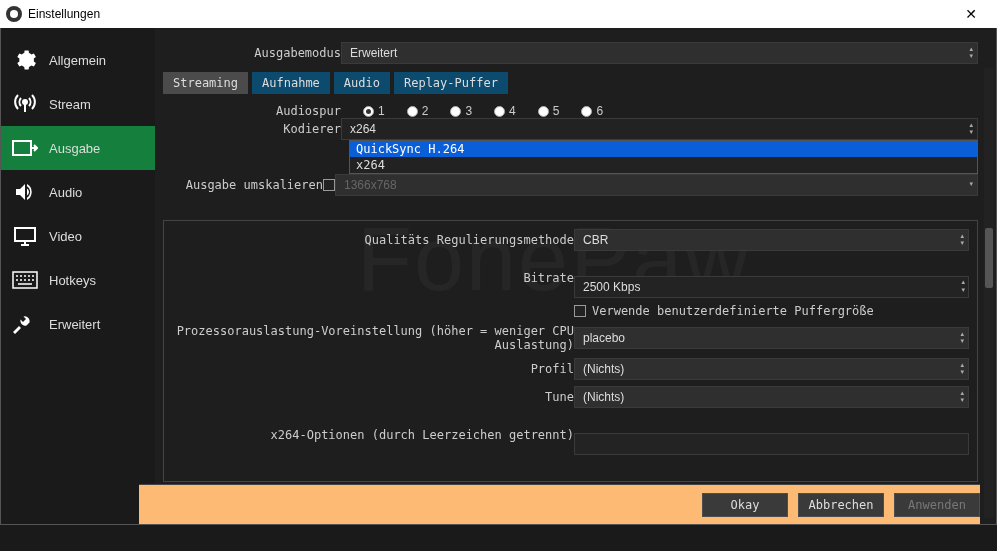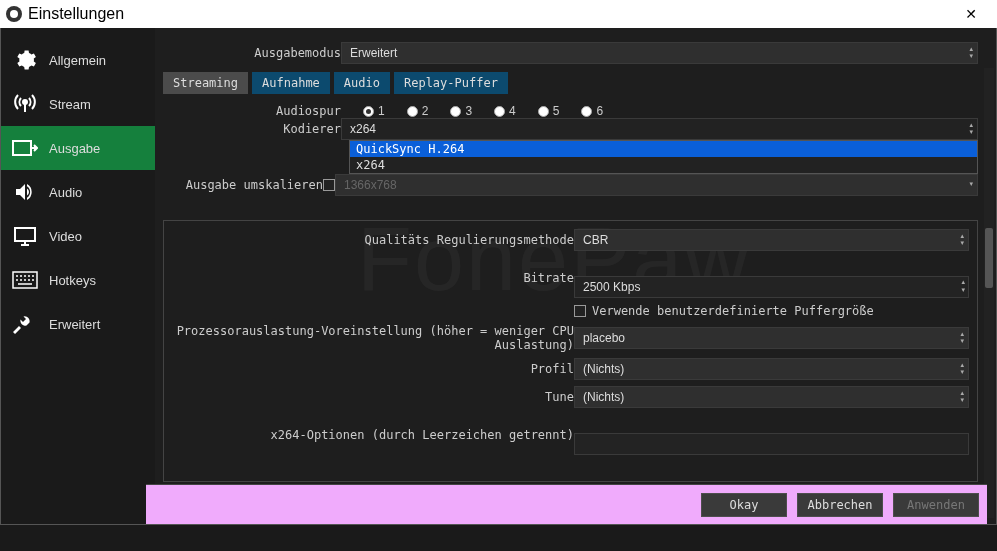--- a/index.html
+++ b/index.html
@@ -1,20 +1,20 @@
 <!DOCTYPE html>
 <html><head>
 <meta charset="utf-8">
 <style>
 * { margin: 0; padding: 0; box-sizing: border-box; font-family: "Segoe UI", Tahoma, sans-serif; }
 body { background: #1a1a1a; width: 997px; height: 551px; overflow: hidden; position: relative; }
 .titlebar { height: 28px; background: #fff; display: flex; align-items: center; padding: 0 6px; }
 .titlebar-icon { width: 16px; height: 16px; border-radius: 50%; background: #333; margin-right: 6px; position: relative; }
 .titlebar-icon::after { content: ""; position: absolute; width: 8px; height: 8px; border-radius: 50%; background: #fff; top: 4px; left: 4px; }
-.titlebar-text { font-size: 16px; color: #000; flex: 1; }
+.titlebar-text { font-size: 12px; color: #000; flex: 1; }
 .titlebar-close { width: 40px; height: 28px; display: flex; align-items: center; justify-content: center; font-size: 14px; color: #000; cursor: pointer; }
 .window { display: flex; height: 497px; background: #1e1e1e; border: 1px solid #555; border-top: none; }
 .sidebar { width: 154px; background: #1a1a1a; padding-top: 10px; }
 .sidebar-item { display: flex; align-items: center; padding: 8px 10px; color: #ddd; font-size: 13px; cursor: pointer; gap: 10px; height: 44px; }
 .sidebar-item.active { background: #15803d; }
 .sidebar-icon { width: 28px; height: 24px; display: flex; align-items: center; justify-content: center; color: #fff; }
 .content { flex: 1; padding: 14px 18px 8px 8px; color: #ccc; font-size: 12px; position: relative; }
 .row { display: flex; align-items: center; margin-bottom: 6px; gap: 0; }
 .row-label { text-align: right; font-family: "SimSun","NSimSun",monospace; font-size: 12px; color: #ccc; flex-shrink: 0; }
 .mode-label { width: 178px; }
@@ -31,21 +31,21 @@
 .radio.checked::after { content: ""; position: absolute; width: 5px; height: 5px; background: #333; border-radius: 50%; top: 2px; left: 2px; }
 .dropdown-list { position: absolute; background: #222; border: 1px solid #555; z-index: 10; }
 .dropdown-option { padding: 1px 6px; font-family: "SimSun","NSimSun",monospace; font-size: 12px; color: #ddd; }
 .dropdown-option.hover { background: #0a5fd9; color: #fff; }
 .checkbox { width: 12px; height: 12px; border: 1px solid #999; background: #222; flex-shrink: 0; }
 .panel { border: 1px solid #444; padding: 8px 8px 20px 8px; margin-top: 24px; }
 .panel .row-label { width: 402px; }
 .input { flex: 1; background: #232323; color: #ddd; height: 22px; padding: 0 8px; font-family: "SimSun","NSimSun",monospace; font-size: 12px; border: 1px solid #3a3a3a; display: flex; align-items: center; position: relative; margin-top: 19px; }
 .spin-arrows { position: absolute; right: 3px; top: 1px; display: flex; flex-direction: column; font-size: 7px; line-height: 8px; color: #aaa; }
 .chk-label { font-family: "SimSun","NSimSun",monospace; font-size: 12px; margin-left: 6px; }
-.footer { position: absolute; bottom: 0; right: 9px; height: 40px; display: flex; align-items: center; gap: 10px; padding-right: 8px; width: 100%; justify-content: flex-end; background: #f0abfc; border-top: 1px solid #444; }
+.footer { position: absolute; bottom: 0; right: 16px; height: 40px; display: flex; align-items: center; gap: 10px; padding-right: 0; width: 100%; justify-content: flex-end; background: #fdba74; border-top: 1px solid #444; }
 .btn { min-width: 86px; height: 24px; background: #3a3a3a; color: #ddd; font-family: "SimSun","NSimSun",monospace; font-size: 12px; display: flex; align-items: center; justify-content: center; cursor: pointer; border: 1px solid #4d4d4d; }
 .btn.disabled { color: #777; }
 .watermark { position: absolute; font-size: 90px; color: rgba(255,255,255,0.04); font-weight: 300; top: 180px; left: 202px; pointer-events: none; letter-spacing: 2px; }
 .scrollbar { position: absolute; right: 2px; top: 40px; width: 10px; height: 450px; background: #222; }
 .scrollbar-thumb { width: 8px; height: 60px; background: #555; margin: 160px 1px 0 1px; border-radius: 2px; }
 </style>
 </head>
 <body>
 
 <div class="titlebar">

